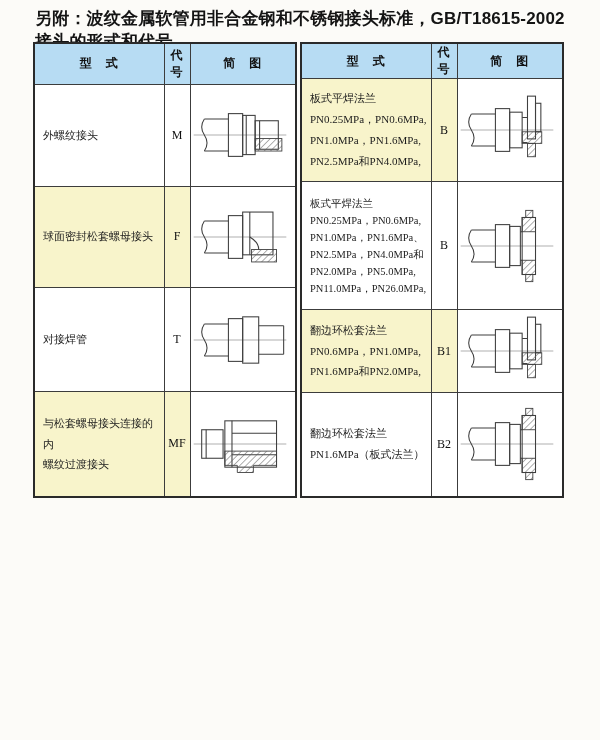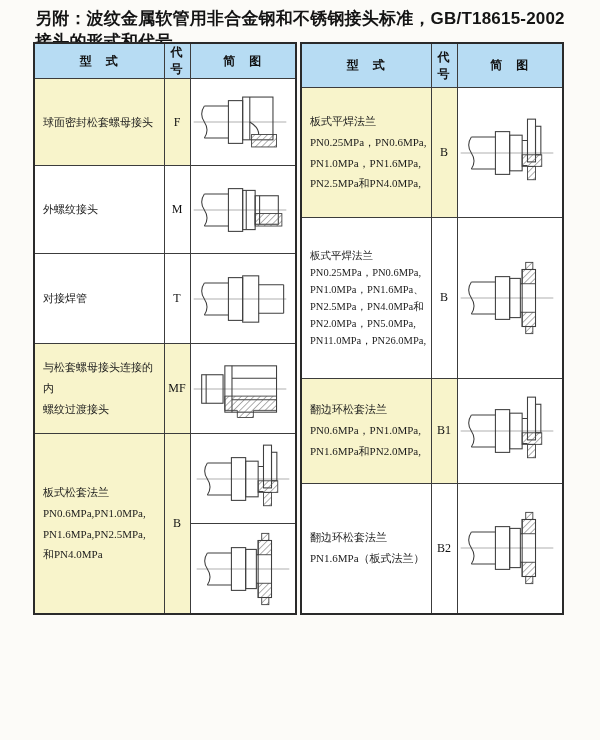--- a/index.html
+++ b/index.html
@@ -156,76 +156,55 @@
         <col style="width:130px">
         <col style="width:26px">
         <col style="width:106px">
       </colgroup>
     <tbody>
         <tr>
       <th>型　式</th>
       <th>代号</th>
       <th>简　图</th>
     </tr>
+    <tr style="height:88px">
+      <td class="type">外螺纹接头</td>
+      <td class="code">M</td>
+      <td class="diag">
+        <svg class="dg" viewBox="0 0 110 84">
+              <use href="#sym-m"></use>
+            </svg>
+      </td>
+    </tr>
     <tr style="height:87px">
       <td class="type hl">球面密封松套螺母接头</td>
       <td class="code hl">F</td>
       <td class="diag">
         <svg class="dg" viewBox="0 0 110 84">
               <use href="#sym-f"></use>
-            </svg>
-      </td>
-    </tr>
-    <tr style="height:88px">
-      <td class="type">外螺纹接头</td>
-      <td class="code">M</td>
-      <td class="diag">
-        <svg class="dg" viewBox="0 0 110 84">
-              <use href="#sym-m"></use>
             </svg>
       </td>
     </tr>
     <tr style="height:90px">
       <td class="type">对接焊管</td>
       <td class="code">T</td>
       <td class="diag">
         <svg class="dg" viewBox="0 0 110 84">
               <use href="#sym-t"></use>
             </svg>
       </td>
     </tr>
     <tr style="height:90px">
       <td class="type hl">与松套螺母接头连接的内
 螺纹过渡接头</td>
       <td class="code hl">MF</td>
       <td class="diag">
         <svg class="dg" viewBox="0 0 110 84">
               <use href="#sym-mf"></use>
             </svg>
-      </td>
-    </tr>
-    <tr style="height:179px">
-      <td class="type hl">板式松套法兰
-PN0.6MPa,PN1.0MPa,
-PN1.6MPa,PN2.5MPa,
-和PN4.0MPa</td>
-      <td class="code hl">B</td>
-      <td class="diag">
-        <div class="stack" style="height:179px">
-          <div class="half">
-            <svg class="dg" viewBox="0 0 110 84">
-                  <use href="#sym-fa"></use>
-                </svg>
-          </div>
-          <div class="half">
-            <svg class="dg" viewBox="0 0 110 84">
-                  <use href="#sym-fb"></use>
-                </svg>
-          </div>
-        </div>
       </td>
     </tr>
   </tbody>
     </table>
 
   <table class="tbl">
     <colgroup>
         <col style="width:130px">
         <col style="width:26px">
         <col style="width:106px">

